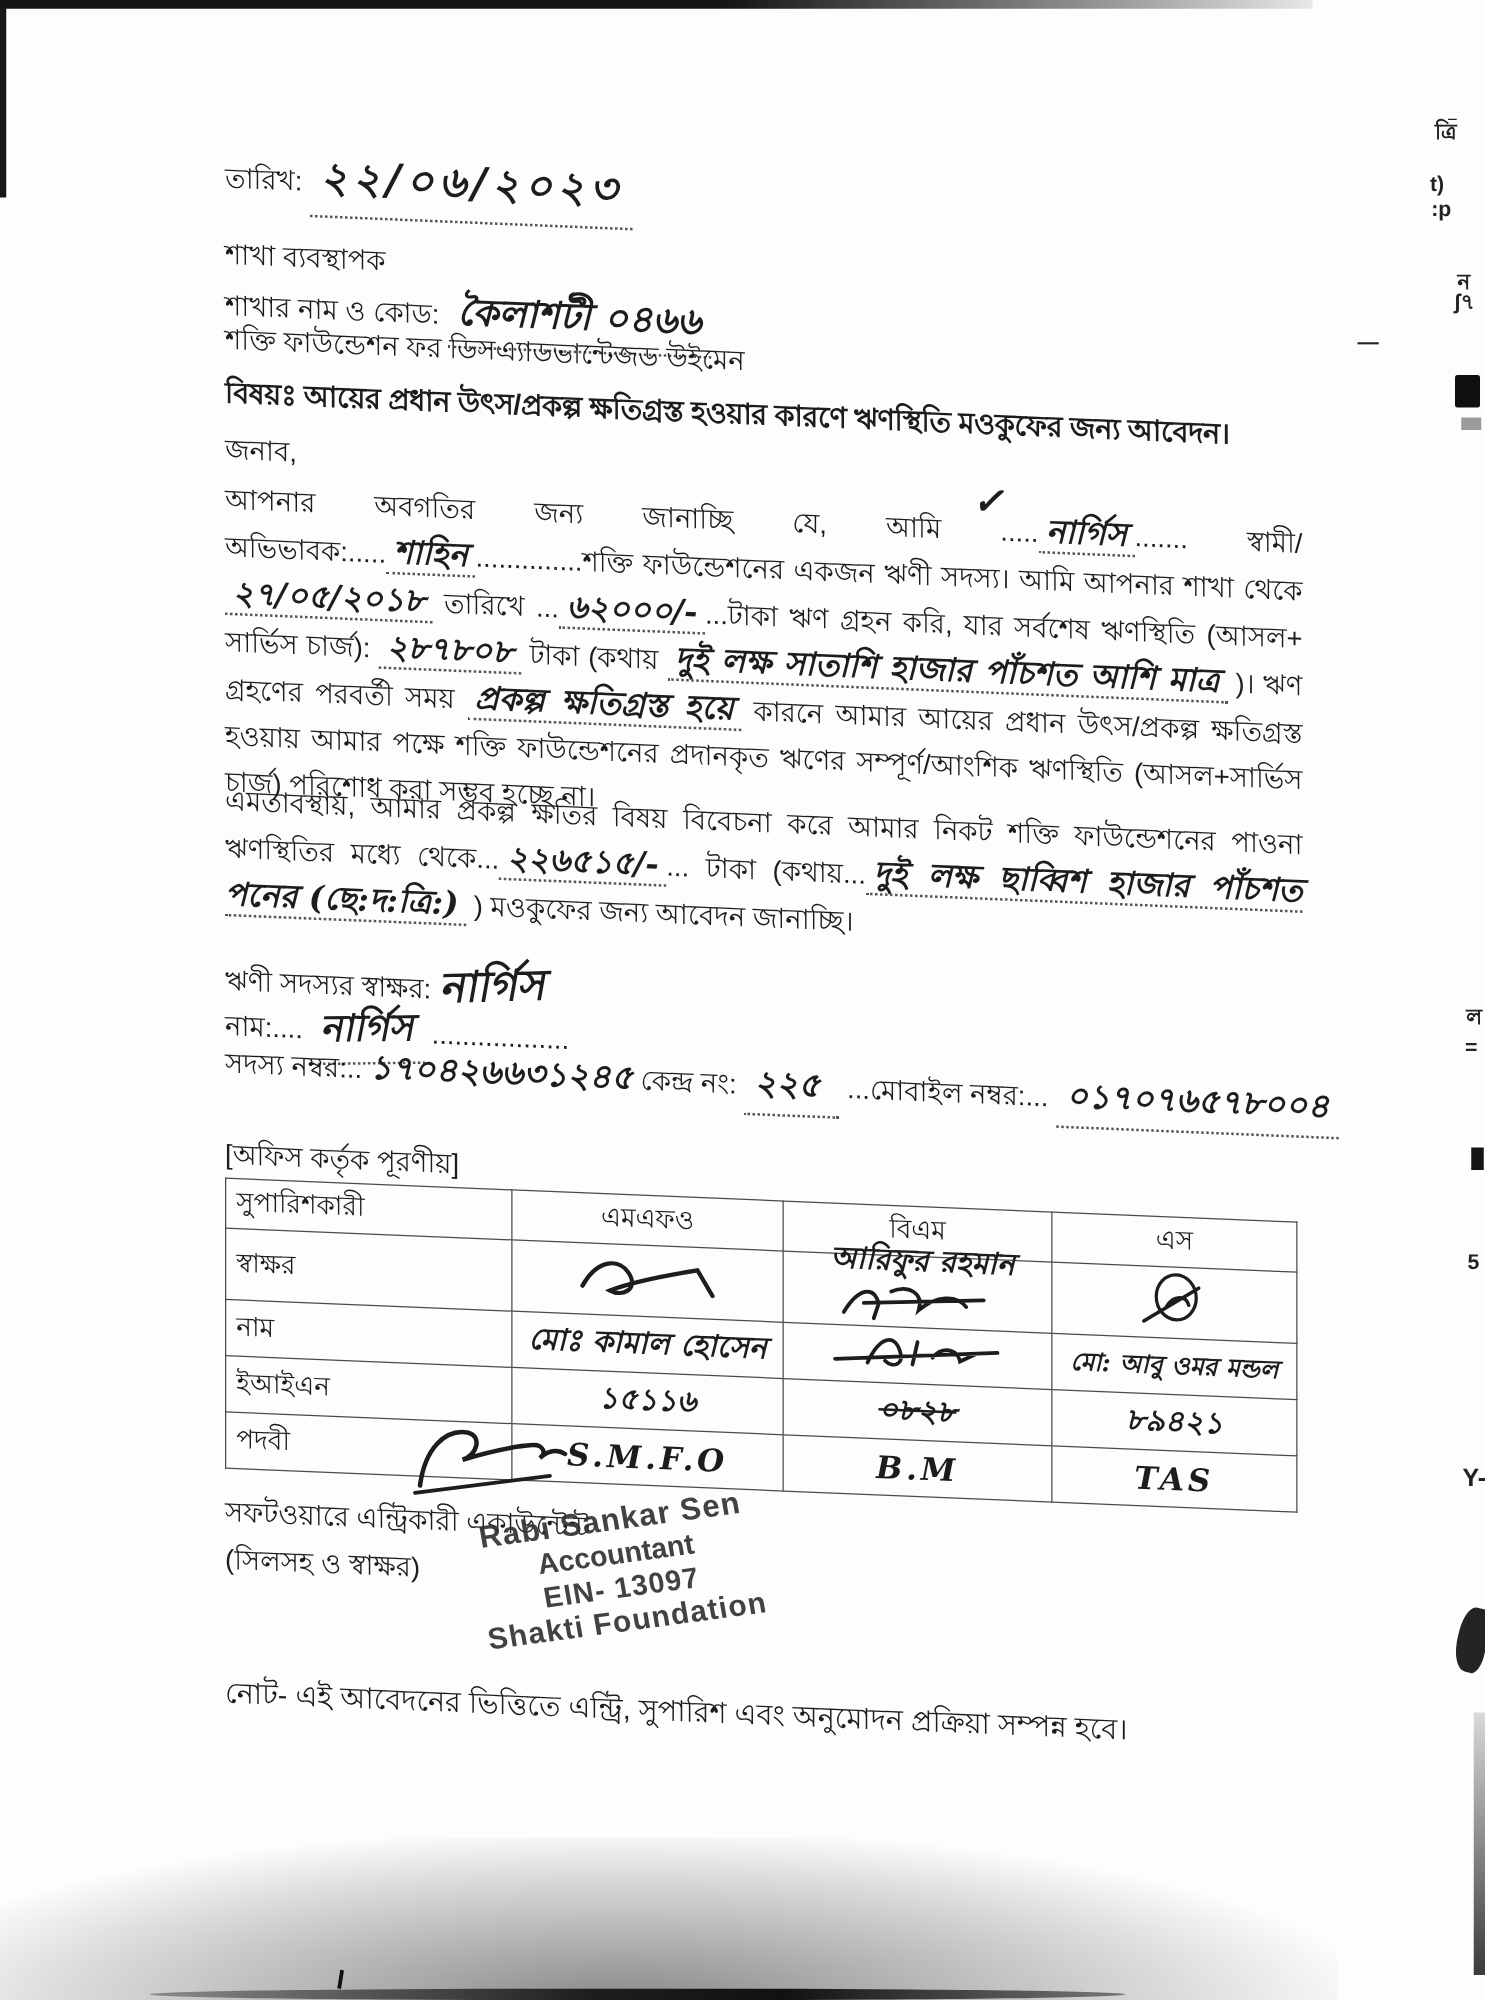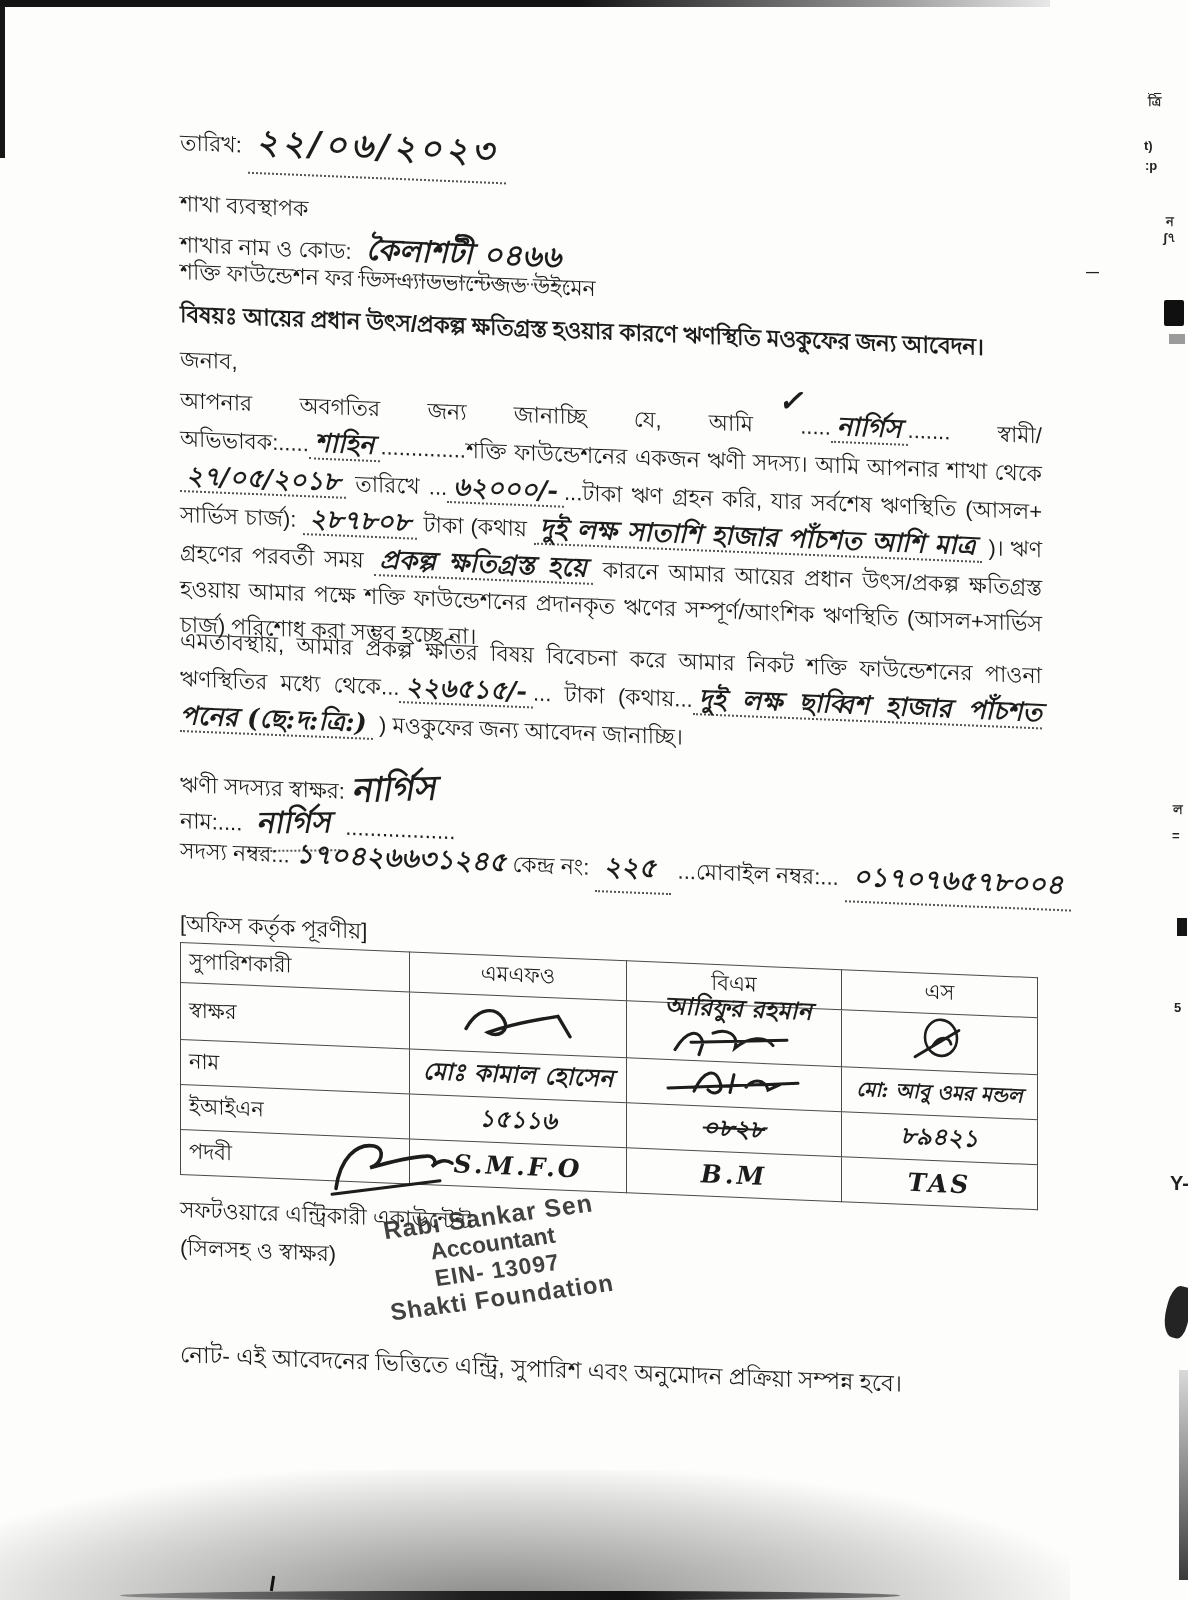--- a/index.html
+++ b/index.html
@@ -18,21 +18,21 @@
   .bottom-strip{position:absolute;left:120px;bottom:0;width:780px;height:9px;
     background:linear-gradient(to right,#8a8a8a,#1e1e1e 45%,#111 65%,#777);border-radius:50%/60%;}
   .corner-br{position:absolute;right:0;bottom:20px;width:9px;height:210px;
     background:linear-gradient(to bottom,#d9d9d9,#3a3a3a);}
   .blob-br{position:absolute;left:1166px;top:1286px;width:24px;height:52px;background:#242424;
     border-radius:40% 20% 30% 50%;transform:rotate(14deg);}
   .mark-a{position:absolute;left:1164px;top:300px;width:20px;height:26px;background:#101010;border-radius:2px;}
   .mark-b{position:absolute;left:1169px;top:334px;width:16px;height:10px;background:#9b9b9b;}
   .mark-c{position:absolute;left:1177px;top:918px;width:10px;height:18px;background:#151515;}
   .mark-tick{position:absolute;left:271px;top:1576px;width:3px;height:15px;background:#111;transform:rotate(9deg);}
-  .edge-frag{position:absolute;font-size:13px;font-weight:bold;color:#222;}
+  .edge-frag{position:absolute;font-size:17px;font-weight:bold;color:#222;}
   .f0{left:1148px;top:92px;text-decoration:overline;}
   .f1{left:1144px;top:138px;}
   .f2{left:1145px;top:158px;}
   .f3{left:1166px;top:212px;}
   .f4{left:1163px;top:228px;}
   .f5{left:1086px;top:264px;letter-spacing:-2px;}
   .f6{left:1173px;top:800px;}
   .f7{left:1172px;top:828px;}
   .f8{left:1174px;top:1000px;}
   .f9{left:1170px;top:1172px;font-size:20px;}

